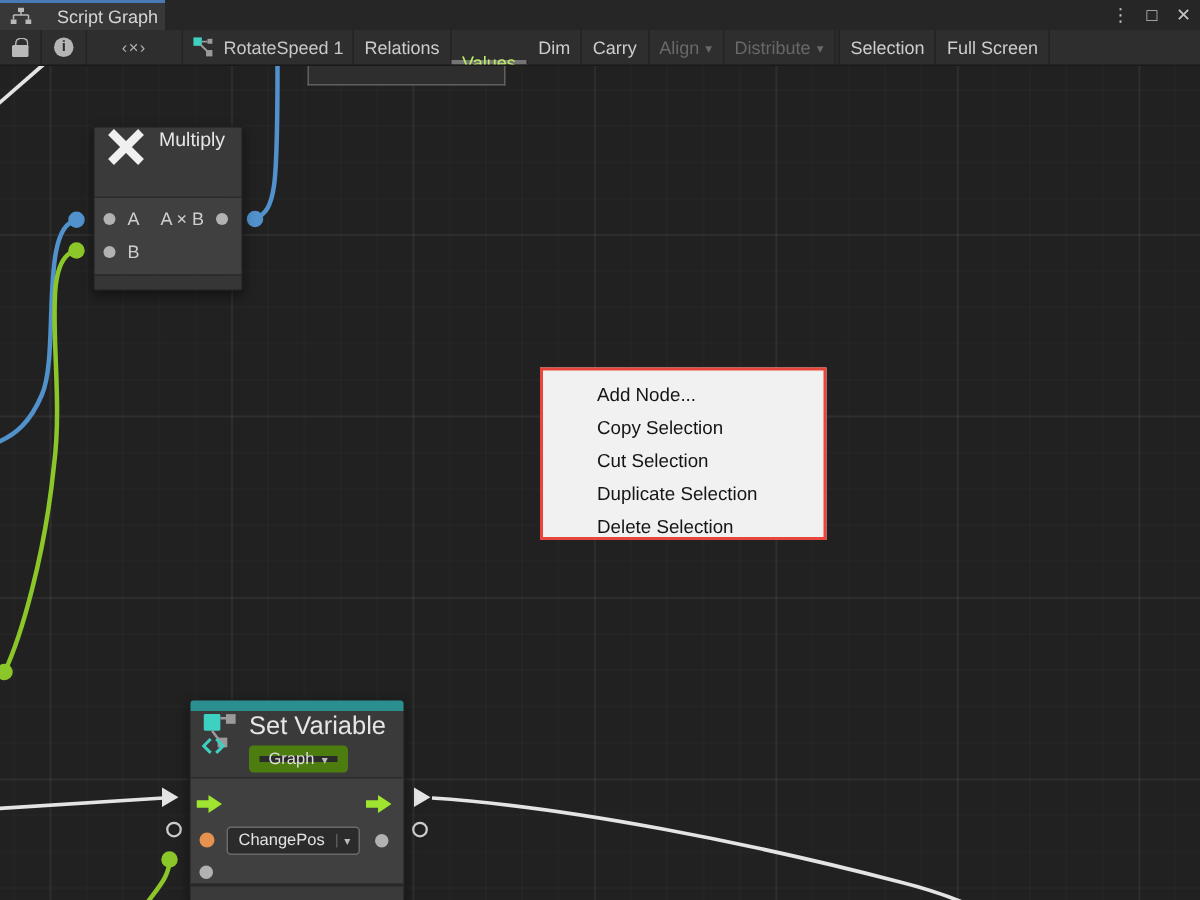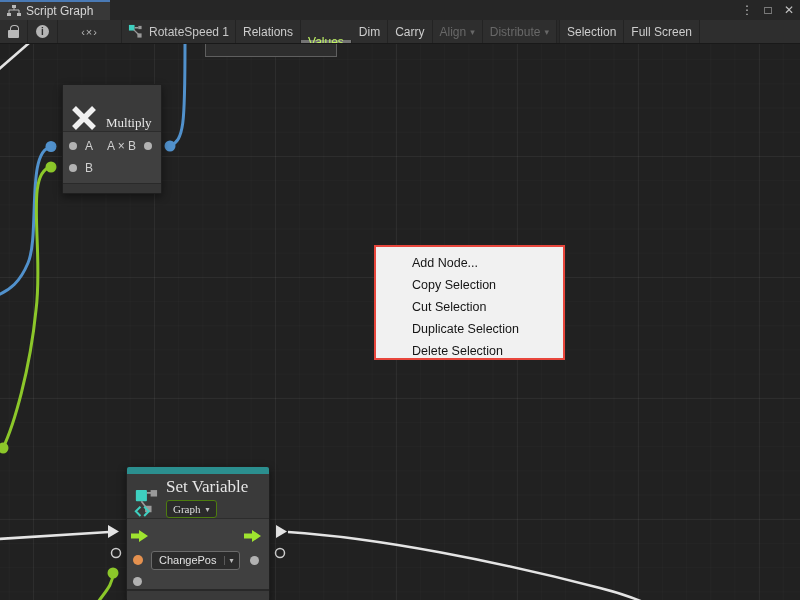--- a/index.html
+++ b/index.html
@@ -3,21 +3,21 @@
 <meta charset="utf-8">
 <style>
   * { margin:0; padding:0; box-sizing:border-box; }
   html,body { width:800px; height:600px; overflow:hidden; background:#212121;
     font-family:"Liberation Sans", sans-serif; -webkit-font-smoothing:antialiased; }
   #stage { position:relative; width:800px; height:600px; overflow:hidden; }
 
   
   .tabbar { position:absolute; left:0; top:0; width:800px; height:20px; background:#262626; z-index:6; }
   .tab { position:absolute; left:0; top:0; width:110px; height:20px; background:#383838;
-    border-top:2px solid #4a7ab5; display:flex; align-items:center; padding-left:7px; gap:5px; }
+    border-top:2px solid #4a7ab5; display:flex; align-items:center; padding-left:7px; gap:17px; }
   .tab-label { color:#d6d6d6; font-size:12px; }
   .winctl { position:absolute; right:4px; top:0; height:20px; display:flex; align-items:center; gap:7px; }
   .winctl span { color:#c2c2c2; font-size:12px; width:14px; text-align:center; cursor:default; }
 
   
   .toolbar { position:absolute; left:0; top:20px; width:800px; height:24px; background:#2e2e2e;
     border-bottom:1px solid #191919; display:flex; align-items:stretch; z-index:6;
     white-space:nowrap; overflow:hidden; color:#c8c8c8; font-size:12px; }
   .tcell { display:flex; align-items:center; justify-content:center; border-right:1px solid #232323; }
   .tbtn { display:flex; align-items:center; justify-content:center; padding:0 7px;
@@ -47,58 +47,58 @@
     background-position:33px 0,0 112px,8.8px 0,0 15.2px; z-index:0; }
 
   .wires { position:absolute; left:0; top:0; width:800px; height:600px; z-index:1; pointer-events:none; }
 
   .partialbox { position:absolute; left:205px; top:43px; width:132px; height:14px; background:#2e2e2e;
     border:1px solid #5f5f5f; border-top-color:#a5a5a5; z-index:2; }
 
   
   .node { position:absolute; border:1px solid #1f1f1f; border-radius:2px;
     box-shadow:0 3px 8px rgba(0,0,0,.45); z-index:3; color:#d8d8d8; }
-  .nhead { background:#3a3a3a; display:flex; align-items:flex-end;font-family:Liberation Serif, serif; }
+  .nhead { background:#3a3a3a; display:flex; align-items:flex-start; }
   .nbody { background:#404040; border-top:1px solid #2c2c2c; }
   .nfoot { background:#363636; border-top:1px solid #2a2a2a; }
   .prow { display:flex; align-items:center; }
   .pdot { border-radius:50%; flex:none; }
   .plabel { font-size:12px; color:#cfcfcf; }
 
   .n-mult { left:62px; top:84px; width:100px; }
   .n-mult .nhead { height:46px; padding-left:8px; gap:9px; }
   .n-mult .ntitle { font-size:13px; color:#e6e6e6; }
   .n-mult .nbody { padding:3px 0 4px; }
   .n-mult .prow { height:22px; padding:0 9px 0 6px; }
   .n-mult .pdot { width:8px; height:8px; background:#b2b2b2; }
   .n-mult .nfoot { height:10px; }
 
   .n-setvar { left:126px; top:466px; width:144px; height:134px; }
   .tealstrip { height:7px; background:#2b8f8f; border-radius:2px 2px 0 0; }
   .n-setvar .nhead { height:44px; padding-left:7px; gap:8px; background:#3a3a3a; }
   .headcol { display:flex; flex-direction:column; gap:3px; }
   .n-setvar .ntitle { font-size:17px; color:#e6e6e6; }
-  .ddbtn { display:inline-flex; align-items:center; background:#2b2b2b; border:1px solid #4d7c0f;
+  .ddbtn { display:inline-flex; align-items:center; background:#2b2b2b; border:7px solid #4d7c0f;
     border-radius:3px; height:18px; padding:0 6px; font-size:11px; color:#dedede; gap:5px; align-self:flex-start; }
   .ddbtn .caret { font-size:8px; color:#bdbdbd; }
   .n-setvar .nbody { height:71px; padding-top:4px; }
   .row-flow { height:26px; display:flex; align-items:center; justify-content:space-between; padding:0 8px 0 4px; }
   .row-var { height:22px; display:flex; align-items:center; padding-left:6px; }
   .dd2 { display:inline-flex; align-items:center; background:#2b2b2b; border:1px solid #6a6a6a;
     border-radius:3px; height:19px; margin-left:8px; font-size:11px; color:#e2e2e2; }
   .dd2 .txt { display:flex; align-items:center; padding:0 7px; }
   .dd2 .arr { display:flex; align-items:center; justify-content:center; width:15px;
     border-left:1px solid #5a5a5a; font-size:8px; color:#bdbdbd; }
   .dot-orange { width:10px; height:10px; background:#e5914f; }
   .dot-gray9 { width:9px; height:9px; background:#b2b2b2; }
   .row-b { height:21px; display:flex; align-items:center; padding-left:6px; }
   .n-setvar .nfoot { height:12px; border-top:2px solid #282828; background:#3a3a3a; }
 
   
-  .ctxmenu { position:absolute; left:374px; top:245px; width:191px; height:115px; background:#f1f1f1;
+  .ctxmenu { position:absolute; left:360px; top:245px; width:191px; height:115px; background:#f1f1f1;
     border:2px solid #e8463c; z-index:5; padding-top:5px; }
   .mitem { height:22px; line-height:22px; padding-left:36px; font-size:12.5px; color:#151515; cursor:default; }
 </style>
 </head>
 <body>
 
 <div id="stage">
 
   <div class="canvas"></div>
 

